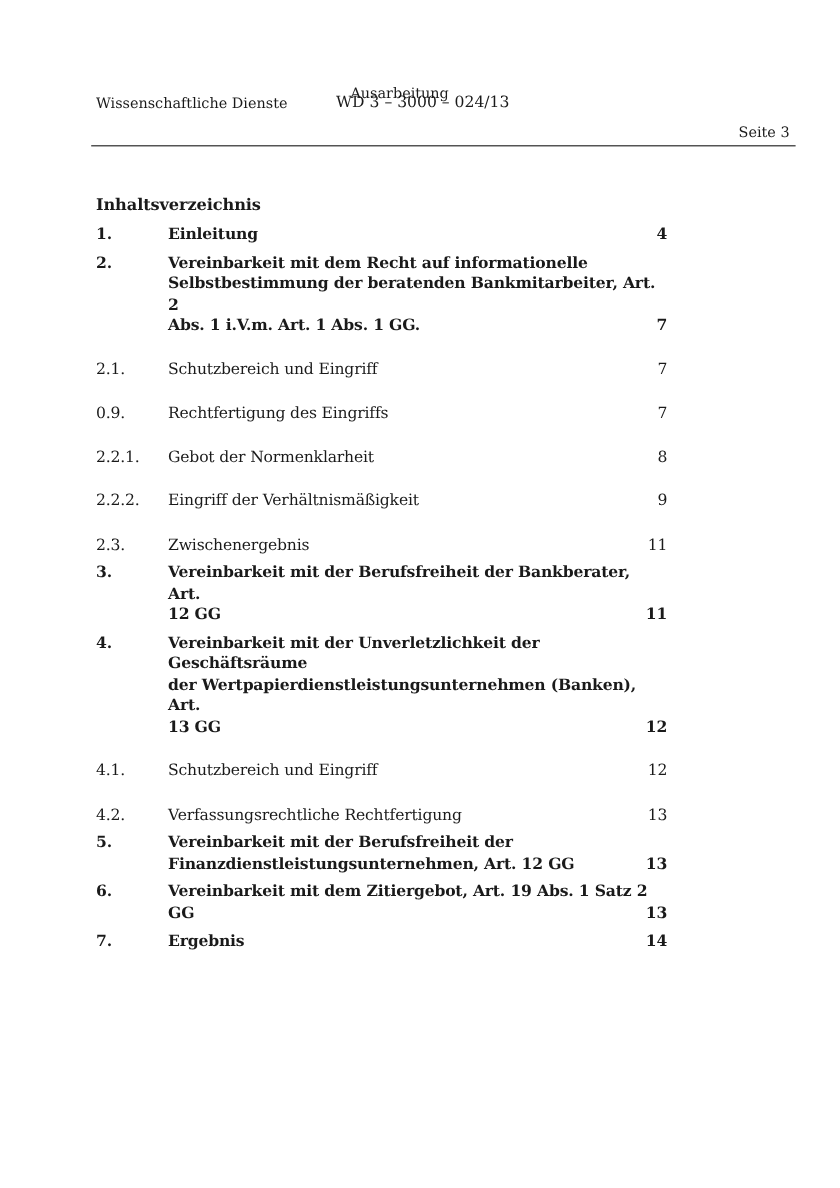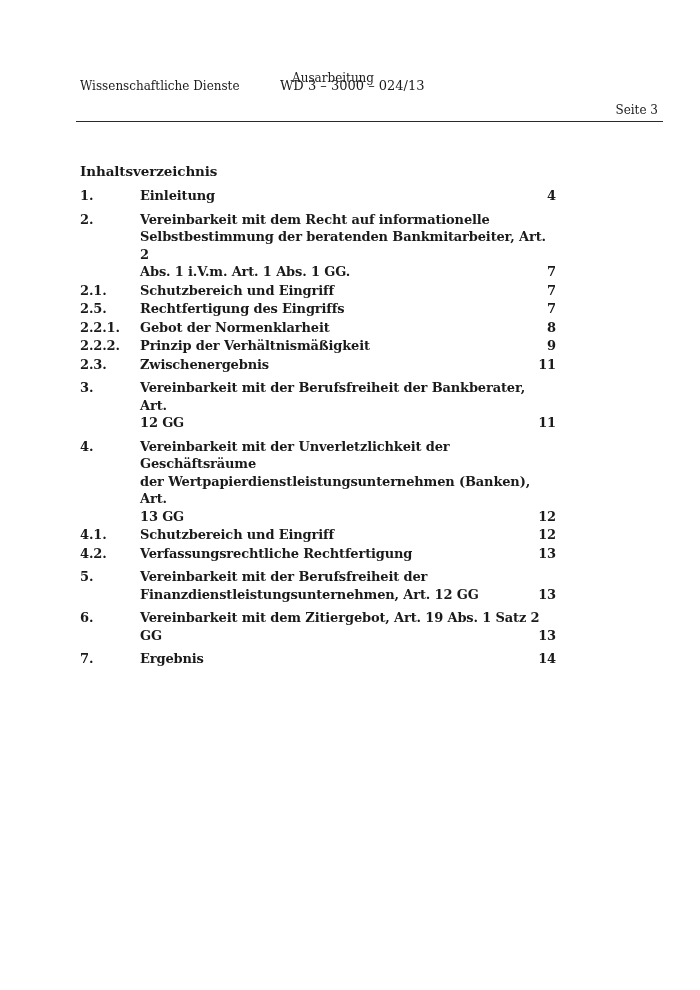--- a/index.html
+++ b/index.html
@@ -23,21 +23,21 @@
   .toc-title {
     position: absolute; left: 80px; top: 162px;
     margin: 0; font-size: 13.5px; font-weight: bold; line-height: 18px;
     letter-spacing: -0.1px;
     text-align: center;
   }
   .toc-list {
     position: absolute; left: 80px; top: 187px; width: 476px;
     font-size: 13px; letter-spacing: -0.15px;
   }
-  .toc-entry { position: relative; margin-top: 1px; line-height: 17.5px; font-weight: bold; }
+  .toc-entry { position: relative; margin-top: 19px; line-height: 17.5px; font-weight: normal; }
   .toc-entry.bold { font-weight: bold; margin-top: 6px; }
   .toc-entry:first-child { margin-top: 0; }
   .toc-num  { position: absolute; left: 0; top: 0; }
   .toc-text { display: block; margin-left: 60px; white-space: pre-line; }
   .toc-page { position: absolute; right: 0; bottom: 0; }
 </style>
 </head>
 <body>
 
 <div class="page">
@@ -62,32 +62,32 @@
 Selbstbestimmung der beratenden Bankmitarbeiter, Art. 2
 Abs. 1 i.V.m. Art. 1 Abs. 1 GG.</span>
         <span class="toc-page">7</span>
       </div>
       <div class="toc-entry">
         <span class="toc-num">2.1.</span>
         <span class="toc-text">Schutzbereich und Eingriff</span>
         <span class="toc-page">7</span>
       </div>
       <div class="toc-entry">
-        <span class="toc-num">2.5.</span>
+        <span class="toc-num">0.9.</span>
         <span class="toc-text">Rechtfertigung des Eingriffs</span>
         <span class="toc-page">7</span>
       </div>
       <div class="toc-entry">
         <span class="toc-num">2.2.1.</span>
         <span class="toc-text">Gebot der Normenklarheit</span>
         <span class="toc-page">8</span>
       </div>
       <div class="toc-entry">
         <span class="toc-num">2.2.2.</span>
-        <span class="toc-text">Prinzip der Verhältnismäßigkeit</span>
+        <span class="toc-text">Eingriff der Verhältnismäßigkeit</span>
         <span class="toc-page">9</span>
       </div>
       <div class="toc-entry">
         <span class="toc-num">2.3.</span>
         <span class="toc-text">Zwischenergebnis</span>
         <span class="toc-page">11</span>
       </div>
       <div class="toc-entry bold">
         <span class="toc-num">3.</span>
         <span class="toc-text">Vereinbarkeit mit der Berufsfreiheit der Bankberater, Art.

